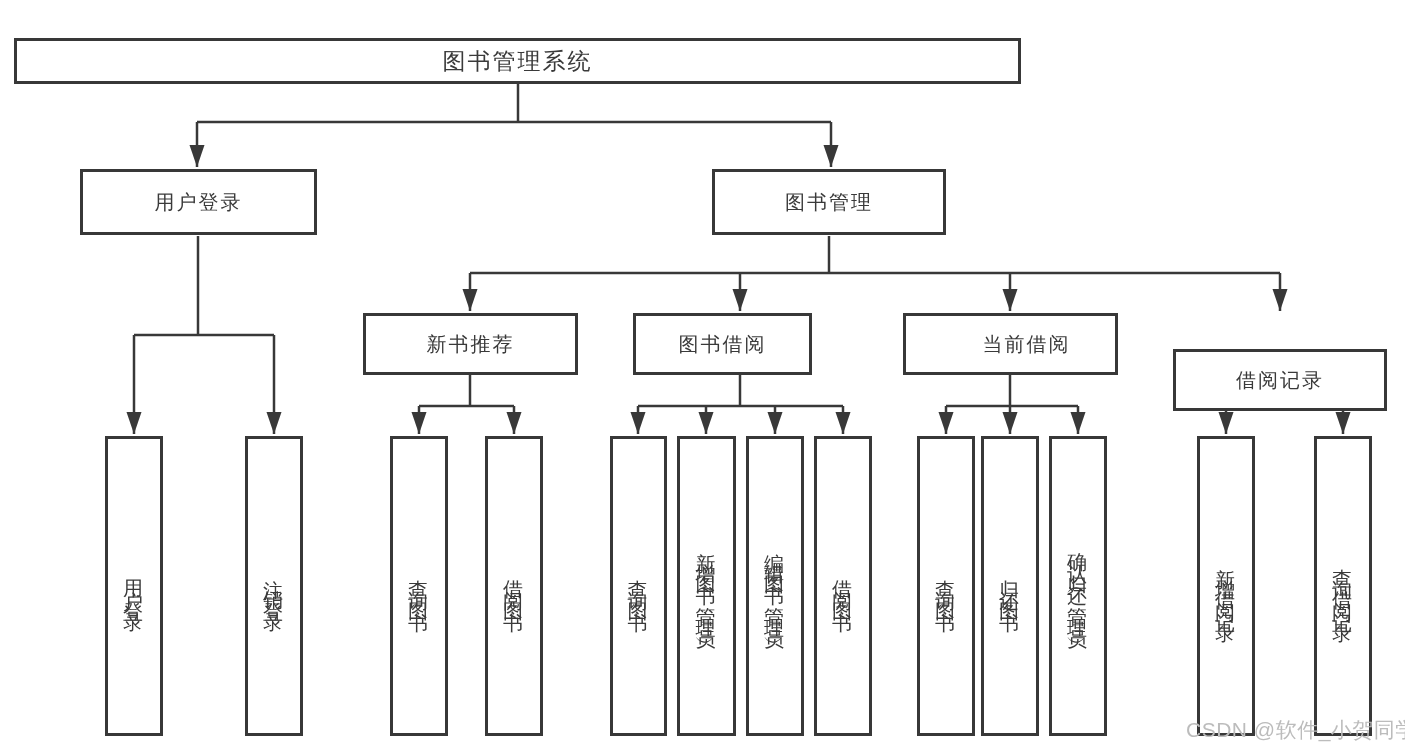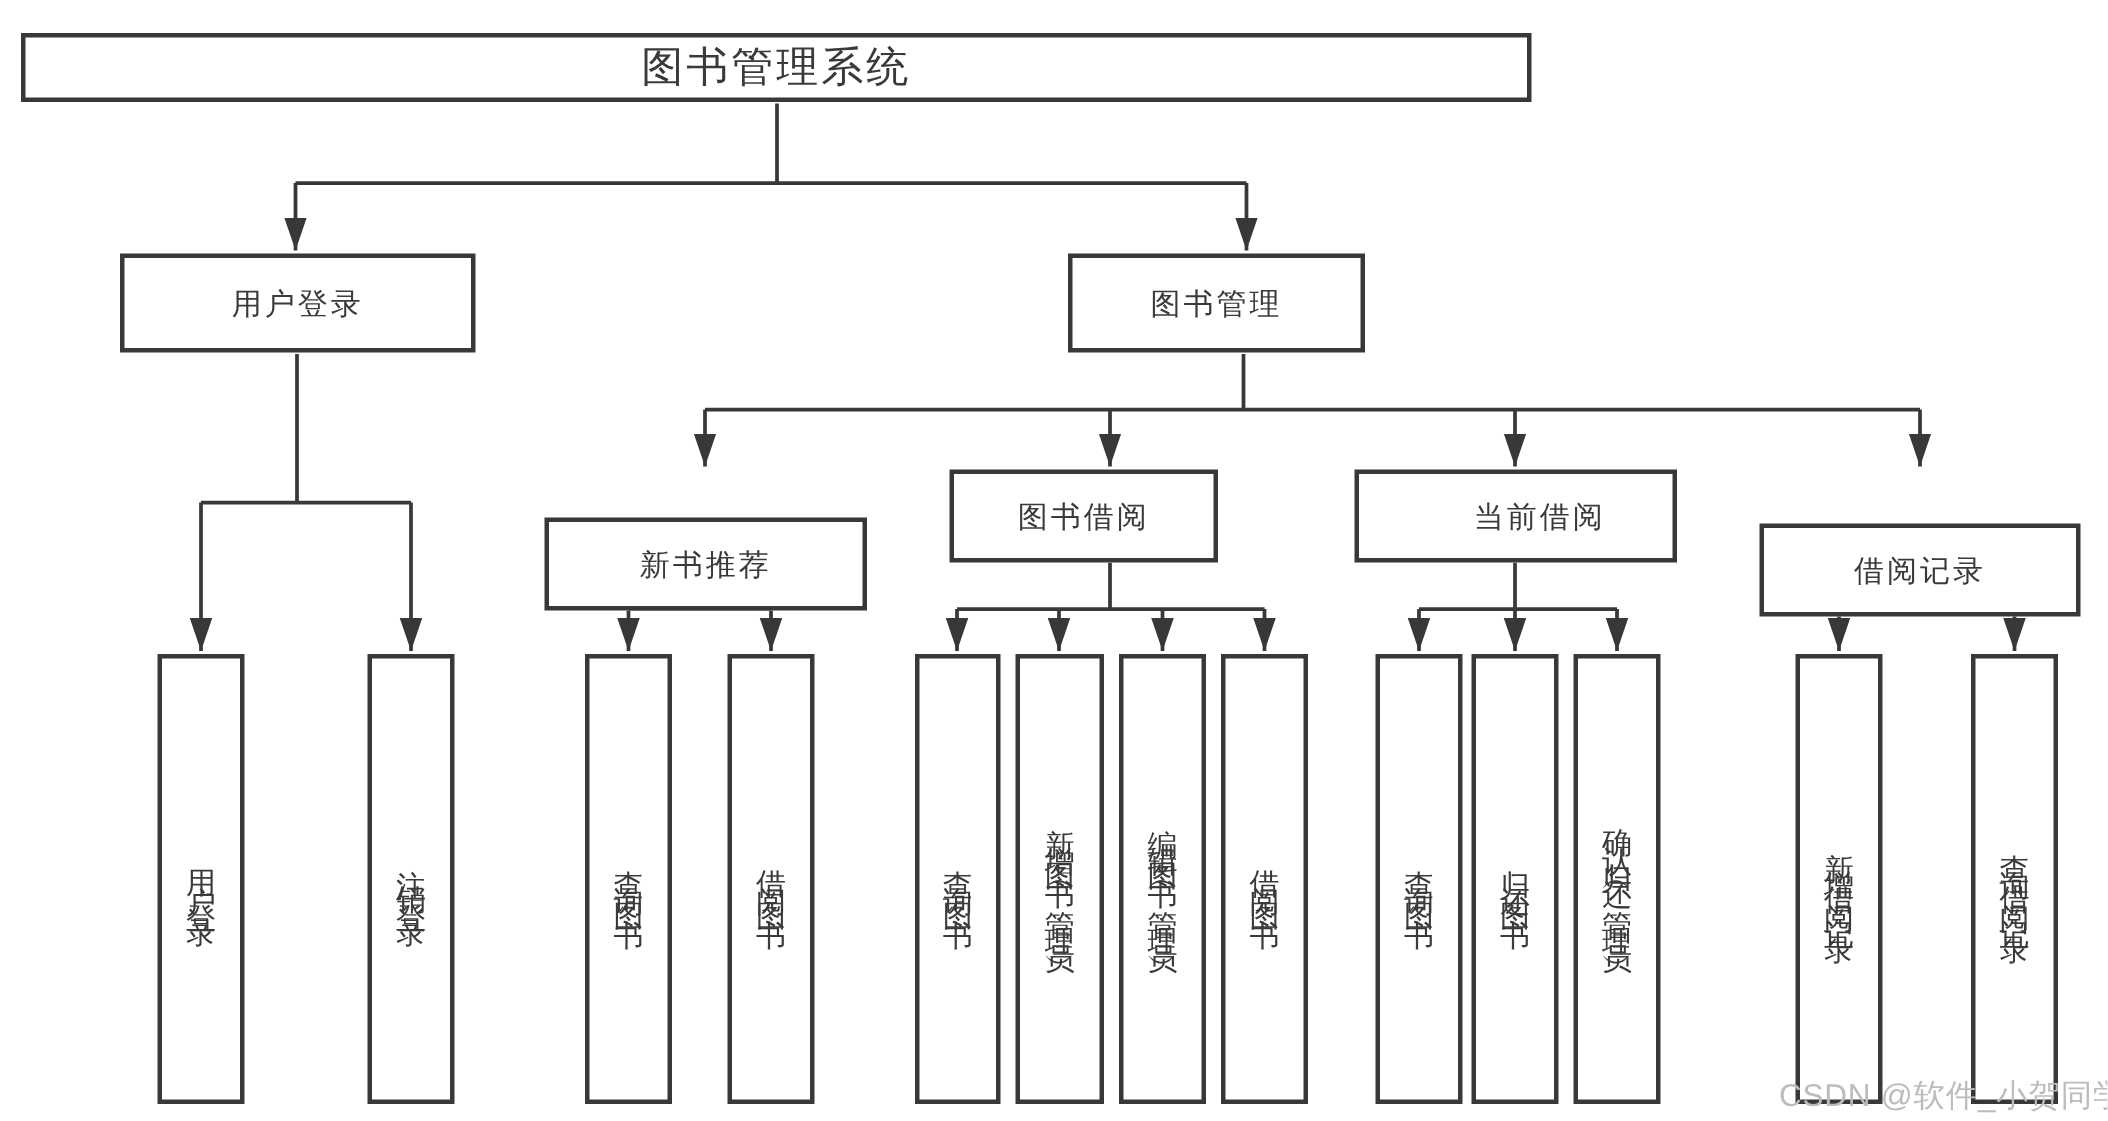--- a/index.html
+++ b/index.html
@@ -14,21 +14,21 @@
     font-family:"Liberation Sans", sans-serif;overflow:hidden;
   }
   #wires{position:absolute;left:0;top:0;pointer-events:none;}
   .box{
     position:absolute;box-sizing:border-box;background:#fff;
     border:3px solid var(--line);color:var(--text);
     display:flex;align-items:center;justify-content:center;
     text-align:center;
   }
   .hbox{font-size:20px;letter-spacing:2px;}
-  .root{font-size:28px;letter-spacing:2px;}
+  .root{font-size:23px;letter-spacing:2px;margin-top:16px;}
   .vbox span{
     writing-mode:vertical-rl;
     text-orientation:mixed;
     font-size:20px;
     letter-spacing:11px;
     white-space:nowrap;
   }
   .watermark{
     position:absolute;left:1186px;top:716px;width:214px;
     font-size:21px;color:var(--wm);letter-spacing:0.5px;
@@ -90,25 +90,25 @@
     </g>
   </svg>
 
   <div class="box root" style="left:14px;top:22px;width:1007px;height:46px;">
     <span>图书管理系统</span>
   </div>
 
   <div class="box hbox" style="left:80px;top:169px;width:237px;height:66px;">
     <span>用户登录</span>
   </div>
-  <div class="box hbox" style="left:712px;top:169px;width:198px;height:66px;">
+  <div class="box hbox" style="left:712px;top:169px;width:234px;height:66px;">
     <span>图书管理</span>
   </div>
 
-  <div class="box hbox" style="left:363px;top:313px;width:215px;height:62px;margin-top:32px;">
+  <div class="box hbox" style="left:363px;top:313px;width:215px;height:62px;">
     <span>新书推荐</span>
   </div>
   <div class="box hbox" style="left:633px;top:313px;width:179px;height:62px;">
     <span>图书借阅</span>
   </div>
   <div class="box hbox" style="left:903px;top:313px;width:215px;height:62px;padding-left:32px;">
     <span>当前借阅</span>
   </div>
   <div class="box hbox" style="left:1173px;top:313px;width:214px;height:62px;margin-top:36px;">
     <span>借阅记录</span>

